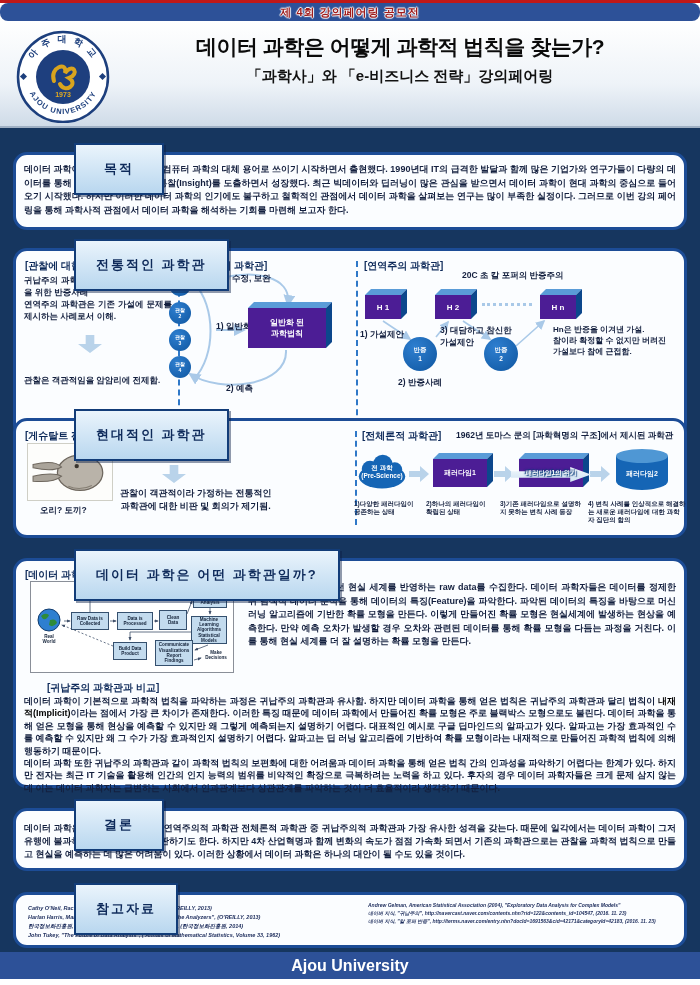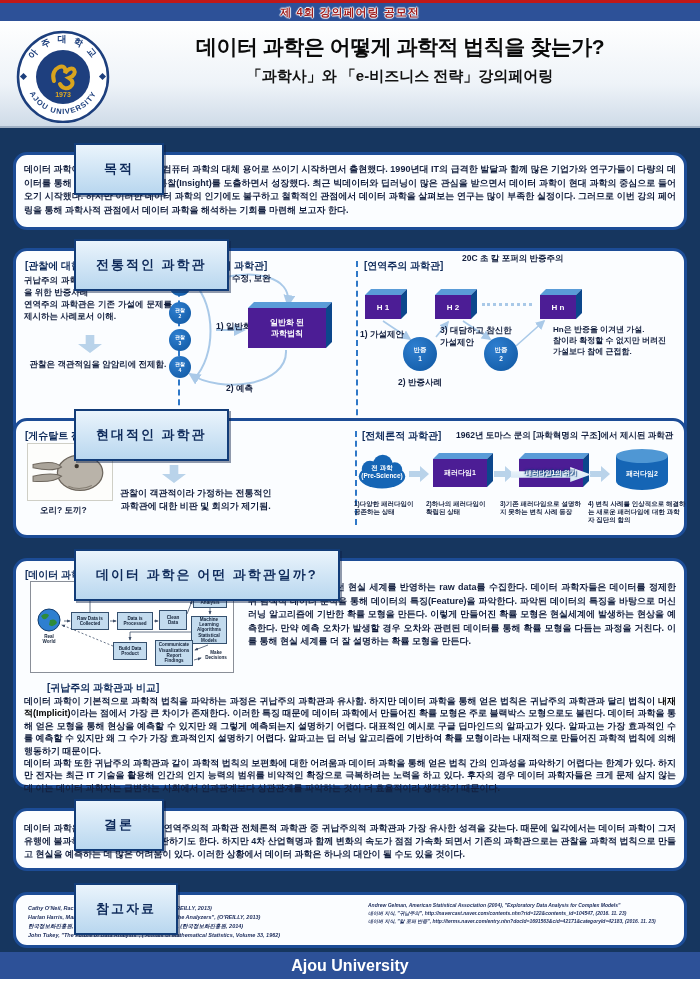--- a/index.html
+++ b/index.html
@@ -1,21 +1,21 @@
 <!DOCTYPE html>
 <html><head>
 <meta charset="utf-8">
 <style>
   html,body{margin:0;padding:0;background:#ffffff;}
   *{box-sizing:border-box;font-family:"Liberation Sans",sans-serif;}
   .poster{position:relative;width:700px;height:985px;background:#ffffff;overflow:hidden;}
   .navybg{position:absolute;left:0;top:128px;width:700px;height:824px;background:#16365f;}
   
   .redline{position:absolute;left:0;top:0;width:700px;height:3px;background:#c01818;}
-  .topbar{position:absolute;left:0;top:3px;width:700px;height:18px;background:#2d5198;display:flex;align-items:center;justify-content:center;}
+  .topbar{position:absolute;left:0;top:3px;width:700px;height:18px;background:#2d5198;display:flex;align-items:center;justify-content:center;border-radius:8px;}
   .topbar span{font-size:11px;font-weight:bold;color:#9e1b1b;letter-spacing:1px;
     text-shadow:-1px 0 1px #fff,1px 0 1px #fff,0 -1px 1px #fff,0 1px 1px #fff;}
   
   .header{position:absolute;left:0;top:21px;width:700px;height:107px;
     background:linear-gradient(#ffffff 0%,#eef3f8 60%,#cfdbe8 100%);border-bottom:2px solid #9fb0c4;}
   .logo{position:absolute;left:16px;top:6px;}
   .titles{position:absolute;left:105px;right:5px;top:12px;text-align:center;}
   .title{font-size:21px;font-weight:800;color:#0b0b0b;letter-spacing:-0.5px;}
   .subtitle{font-size:15px;font-weight:bold;color:#111;margin-top:6px;}
   .byline{font-size:11px;font-weight:bold;color:#111;margin-top:6px;}
@@ -109,21 +109,21 @@
 
   <div class="panel" style="top:248px;height:190px;">
     <div class="tab"><span>전통적인 과학관</span></div>
     <div class="vdash" style="left:162px;"></div>
     <div class="vdash" style="left:340px;"></div>
 
     <div class="bh" style="left:9px;top:8px;">[관찰에 대한 이해]</div>
     <div class="dlabel pre" style="left:8px;top:24px;width:148px;text-align:justify;">귀납주의 과학관은 관찰을 과학적 법칙을 위한 반증사례
 연역주의 과학관은 기존 가설에 문제를 제시하는 사례로서 이해.</div>
     <div class="darrow" style="left:62px;top:84px;"></div>
-    <div class="dlabel" style="left:8px;top:108px;width:148px;text-align:center;">관찰은 객관적임을 암암리에 전제함.</div>
+    <div class="dlabel" style="left:8px;top:124px;width:148px;font-family:Liberation Serif, serif;">관찰은 객관적임을 암암리에 전제함.</div>
 
     <div class="bh" style="left:172px;top:8px;">[귀납주의 과학관]</div>
     <svg class="ovl" width="674" height="150">
       <defs>
         <marker id="ab" markerWidth="7" markerHeight="7" refX="5" refY="3" orient="auto">
             <path d="M0,0 L6,3 L0,6 Z" fill="#a9c9e8"></path>
           </marker>
       </defs>
       <path d="M178,32 C200,55 200,105 178,128" fill="none" stroke="#a9c9e8" stroke-width="2"></path>
       <path d="M200,79 L228,79" fill="none" stroke="#a9c9e8" stroke-width="2" marker-end="url(#ab)"></path>
@@ -150,21 +150,21 @@
         <span class="pre">관찰
 4</span>
       </div>
     <div class="dlabel" style="left:200px;top:70px;">1) 일반화</div>
     <div class="dlabel" style="left:206px;top:22px;">3) 수정, 보완</div>
     <div class="dlabel" style="left:210px;top:132px;">2) 예측</div>
     <div class="box3d pre" style="left:232px;top:57px;width:78px;height:40px;font-size:8px;"><span class="pre">일반화 된
 과학법칙</span></div>
 
     <div class="bh" style="left:348px;top:8px;">[연역주의 과학관]</div>
-    <div class="dlabel" style="left:446px;top:2px;">20C 초 칼 포퍼의 반증주의</div>
+    <div class="dlabel" style="left:446px;top:19px;">20C 초 칼 포퍼의 반증주의</div>
     <div class="box3d" style="left:349px;top:44px;width:36px;height:24px;font-size:8px;">
         <span>H 1</span>
       </div>
     <div class="box3d" style="left:419px;top:44px;width:36px;height:24px;font-size:8px;">
         <span>H 2</span>
       </div>
     <div style="position:absolute;left:466px;top:52px;width:50px;border-top:3px dotted #a9c9e8;"></div>
     <div class="box3d" style="left:524px;top:44px;width:36px;height:24px;font-size:8px;">
         <span>H n</span>
       </div>

